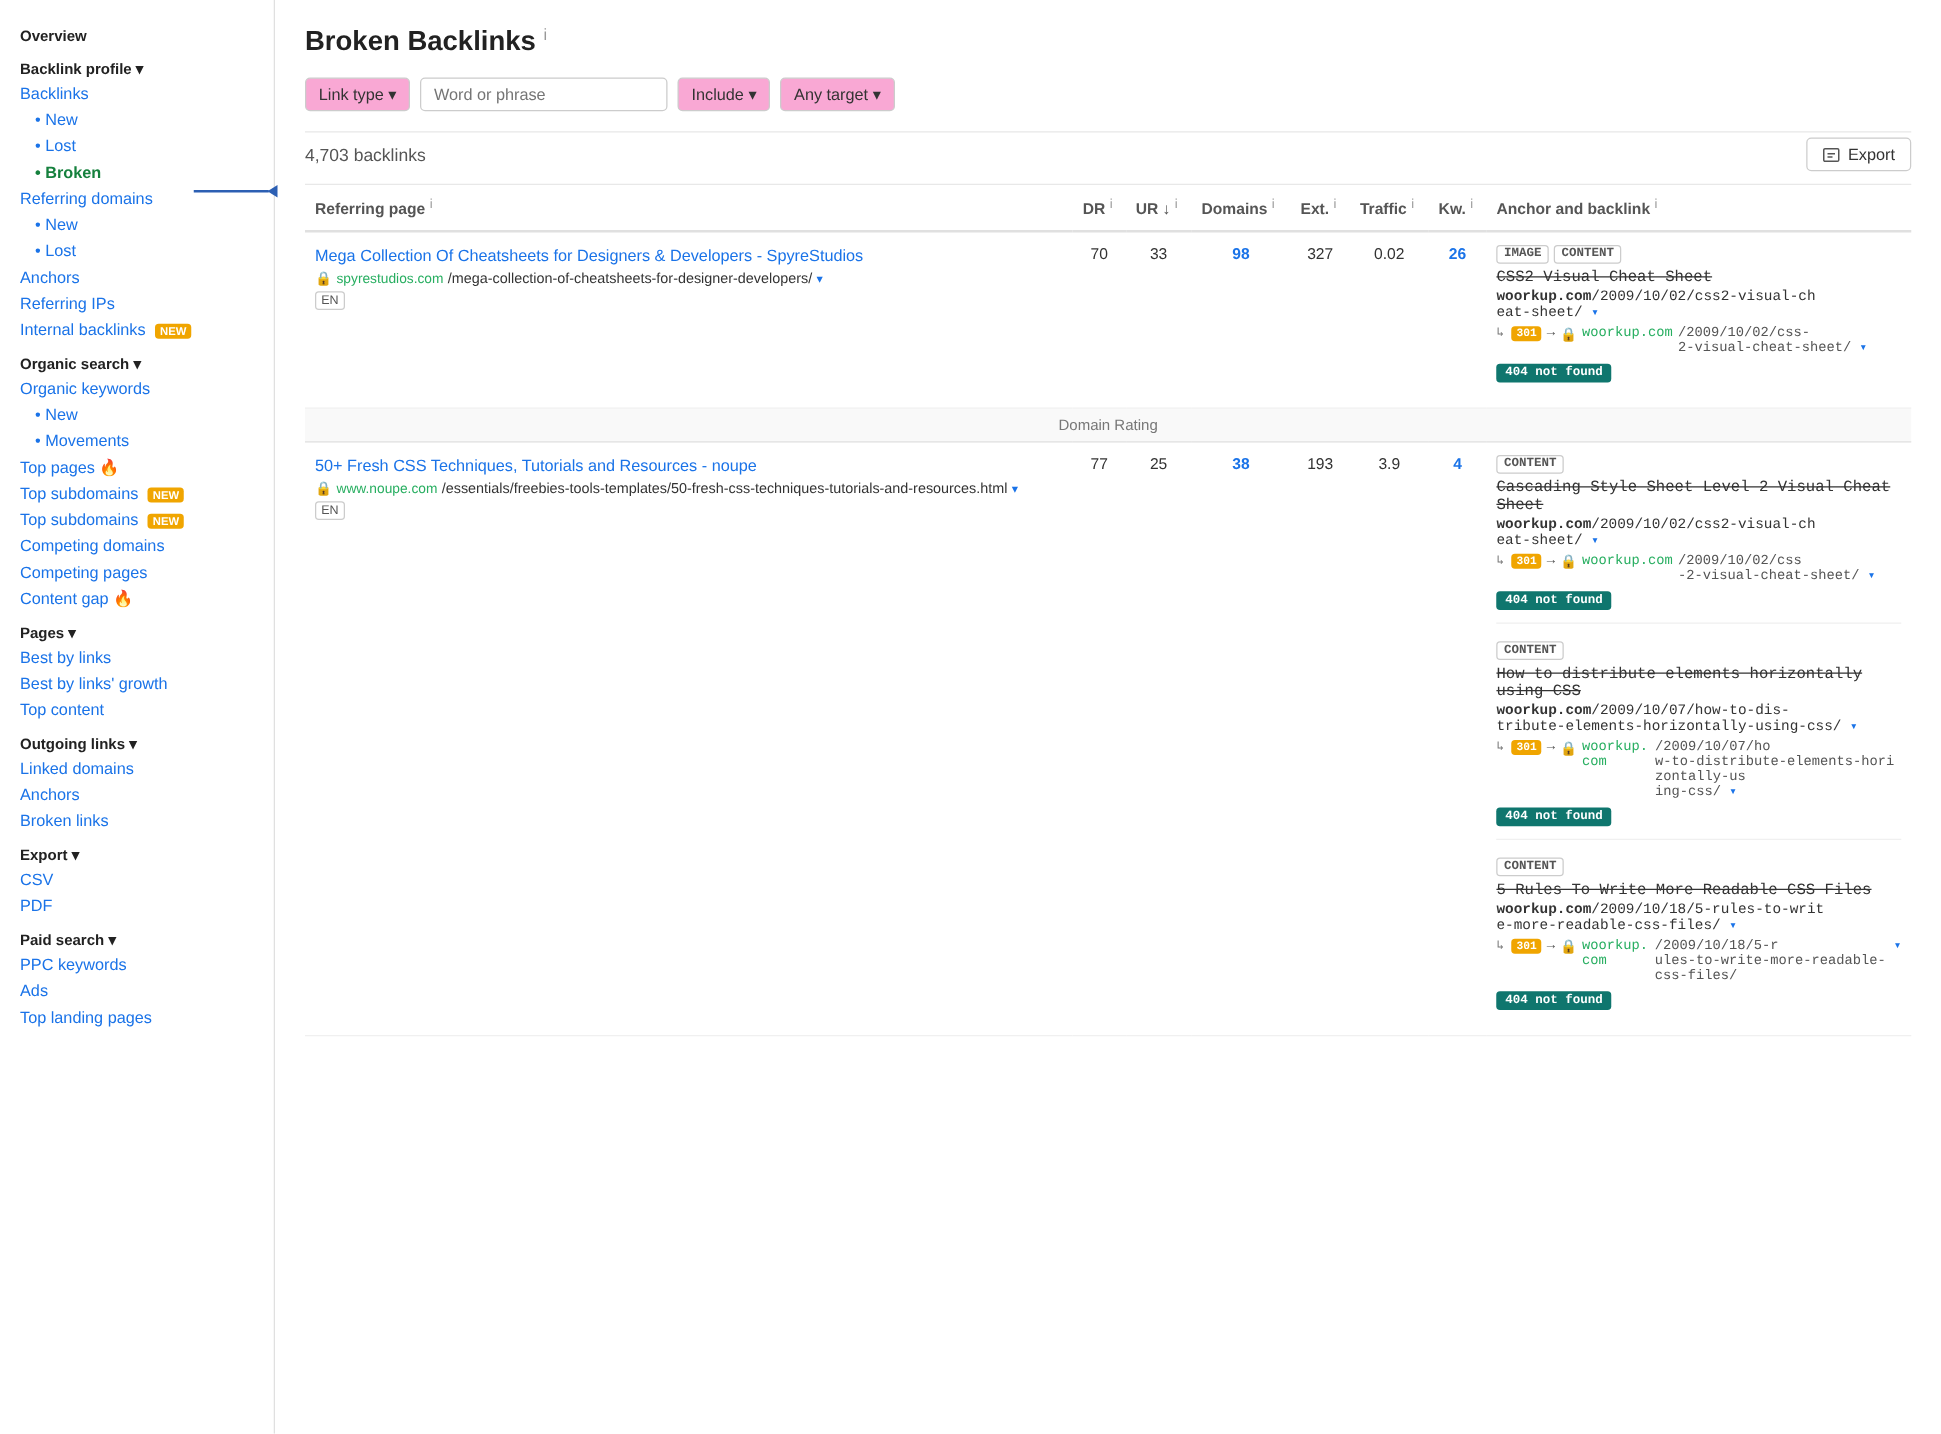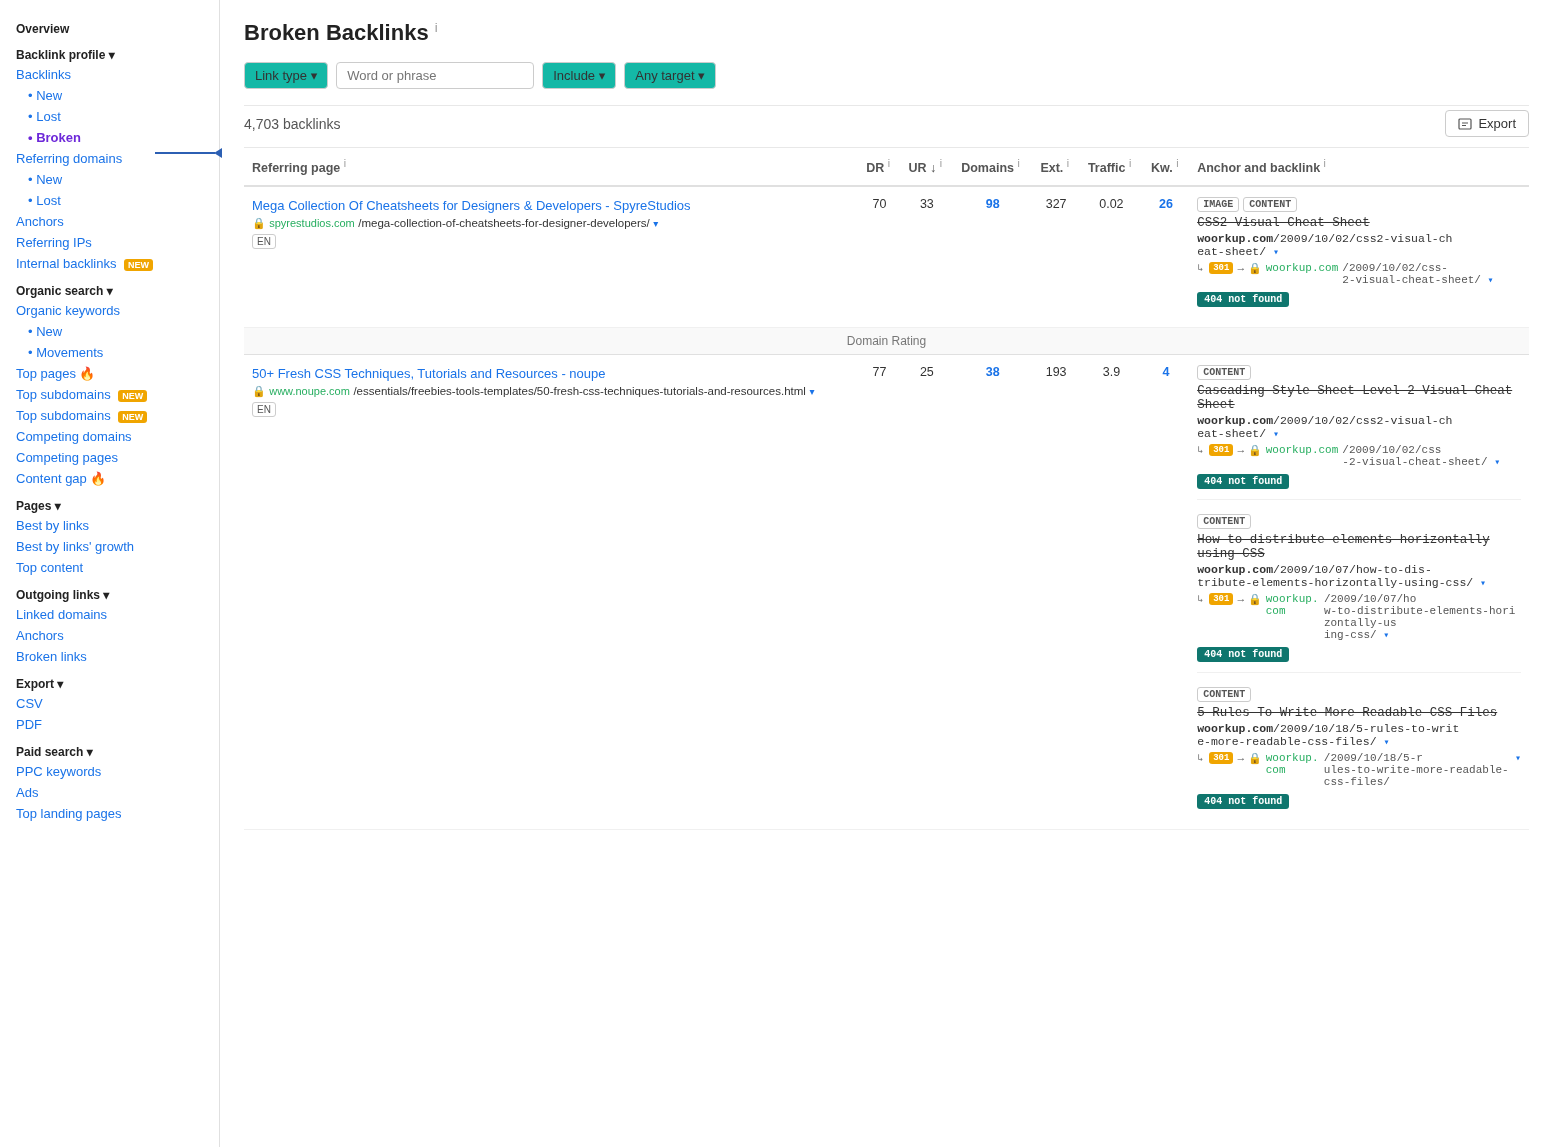--- a/index.html
+++ b/index.html
@@ -22,21 +22,21 @@
       padding: 6px 16px 2px 16px;
     }
     .sidebar-link {
       display: block;
       padding: 3px 16px;
       color: #1a73e8;
       text-decoration: none;
       font-size: 13px;
       cursor: pointer;
     }
-    .sidebar-link.active { color: #6d28d9; font-weight: 600; }
+    .sidebar-link.active { color: #15803d; font-weight: 600; }
     .sidebar-link.indent { padding-left: 28px; }
     .sidebar-bullet { padding-left: 28px; }
     .sidebar-bullet::before { content: '• '; }
     .sidebar-group { margin-bottom: 4px; }
     .badge-new {
       display: inline-block;
       background: #f0a500;
       color: #fff;
       font-size: 9px;
       font-weight: 700;
@@ -74,21 +74,21 @@
       margin-bottom: 16px;
     }
     .filter-btn {
       display: flex;
       align-items: center;
       gap: 4px;
       border: 1px solid #ccc;
       border-radius: 4px;
       padding: 5px 10px;
       font-size: 13px;
-      background: #14b8a6;
+      background: #f9a8d4;
       cursor: pointer;
       color: #333;
     }
     .filter-input {
       border: 1px solid #ccc;
       border-radius: 4px;
       padding: 5px 10px;
       font-size: 13px;
       color: #999;
       min-width: 160px;

